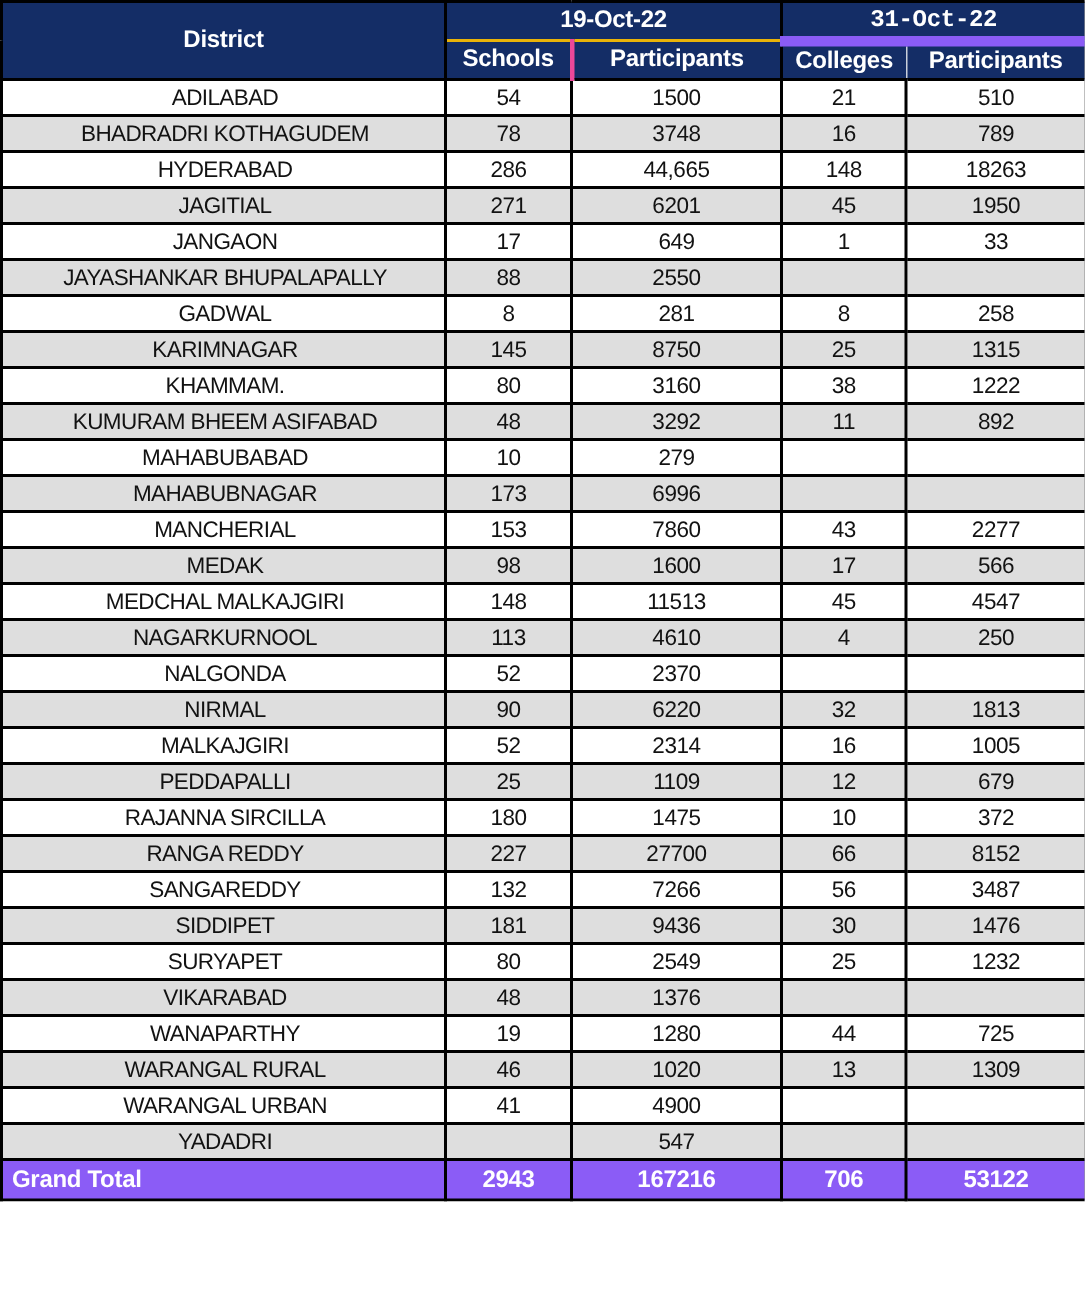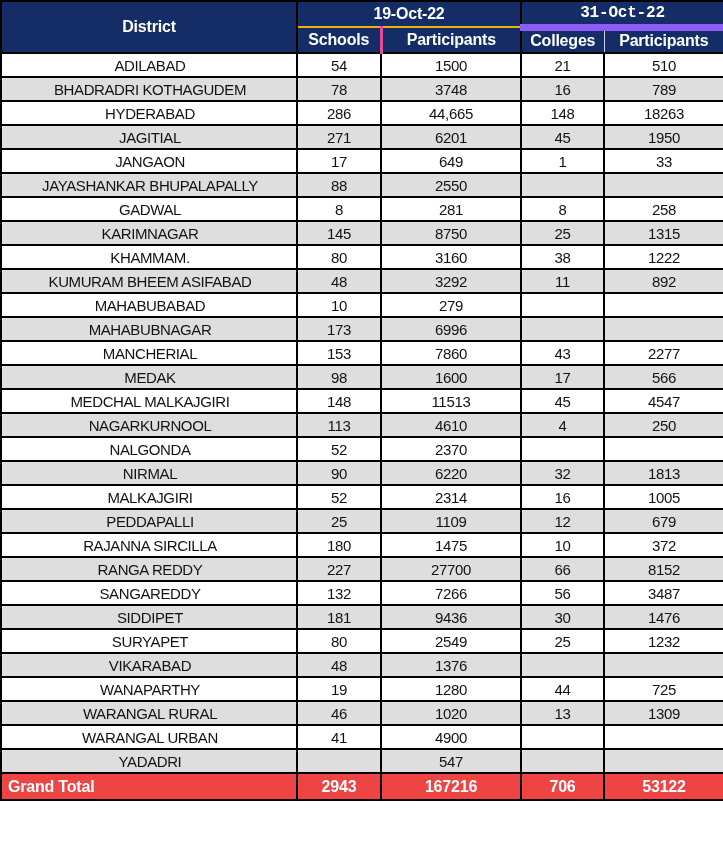--- a/index.html
+++ b/index.html
@@ -58,21 +58,21 @@
   }
   tbody tr.alt td { background: #dedede; }
   tbody td.cell-district {
     text-align: center;
     padding-left: 6px;
     letter-spacing: -0.4px;
   }
 
   
   tfoot td {
-    background: #ef4444;
+    background: #8b5cf6;
     color: #ffffff;
     font-weight: bold;
     font-size: 16px;
     text-align: center;
     border: 2px solid #000000;
     height: 27px;
     padding: 0 4px;
     letter-spacing: -0.2px;
   }
   tfoot td.cell-district {

